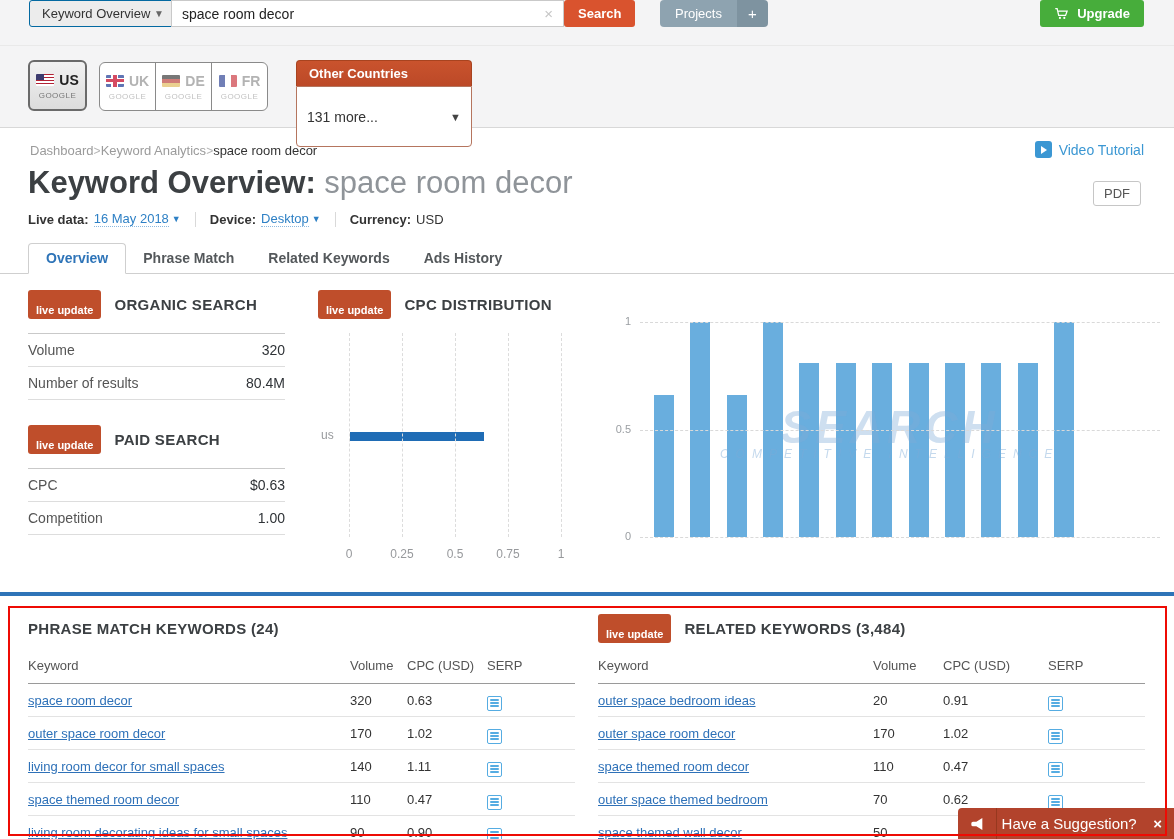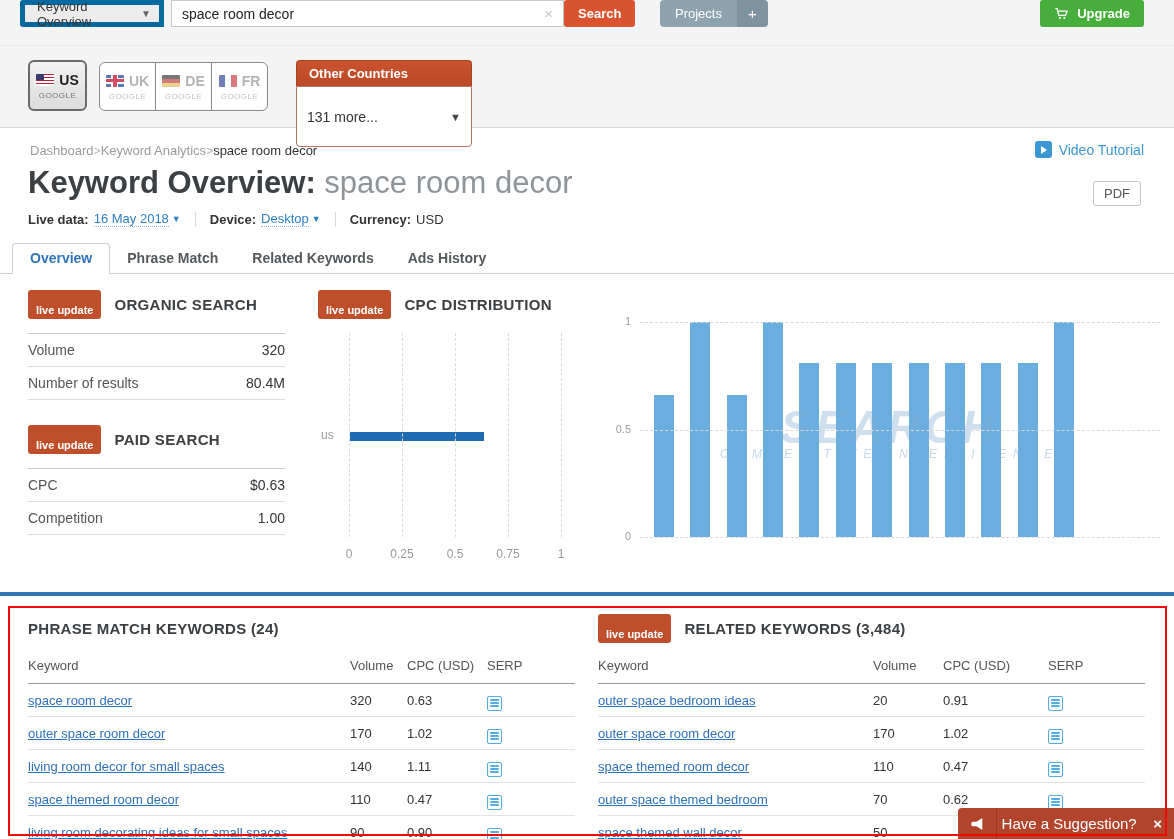--- a/index.html
+++ b/index.html
@@ -3,21 +3,21 @@
 <meta charset="utf-8">
 <style>
   html,body{margin:0;padding:0;background:#fff;}
   .page{position:relative;width:1174px;height:839px;overflow:hidden;background:#fff;
         font-family:"Liberation Sans",sans-serif;color:#3c4043;}
   a{cursor:pointer;}
 
   
   .top-area{position:absolute;top:0;left:0;right:0;height:127px;background:#f4f4f5;border-bottom:1px solid #d8d8d8;}
   .search-row{position:relative;height:45px;border-bottom:1px solid #e9e9e9;}
-  .kw-dropdown{position:absolute;left:20px;top:0;width:144px;height:27px;background:#ececec;border:5px solid #0369a1;
+  .kw-dropdown{position:absolute;left:29px;top:0;width:144px;height:27px;background:#ececec;border:1px solid #0369a1;
        border-radius:3px 0 0 3px;display:flex;align-items:center;justify-content:space-between;padding:0 8px 0 12px;
        font-size:13px;color:#333;box-sizing:border-box;cursor:pointer;}
   .kw-dropdown .chev{color:#666;font-size:10px;}
   .search-box{position:absolute;left:171px;top:0;width:393px;height:27px;background:#fff;border:1px solid #c9c9c9;
        box-sizing:border-box;display:flex;align-items:center;}
   .search-box input{flex:1;border:none;outline:none;font-family:inherit;font-size:14px;color:#222;padding:0 10px;background:transparent;}
   .search-box .clear{color:#c6c6c6;font-size:15px;padding:0 10px;cursor:pointer;}
   .btn-search{position:absolute;left:564px;top:0;height:27px;padding:0 14px;background:#d9532e;color:#fff;border:none;
        border-radius:3px;font-family:inherit;font-size:13px;font-weight:bold;cursor:pointer;}
   .projects{position:absolute;left:660px;top:0;height:27px;display:flex;border-radius:4px;overflow:hidden;color:#fff;font-size:13px;}
@@ -67,21 +67,21 @@
   .page-title .kw{color:#8f9499;font-weight:normal;}
   .pdf-btn{position:absolute;top:181px;right:33px;background:#fff;border:1px solid #c6c6c6;border-radius:3px;
        color:#555;font-size:13px;padding:4px 10px;font-family:inherit;cursor:pointer;}
   .meta-row{position:absolute;top:211px;left:28px;display:flex;align-items:center;font-size:13px;color:#333;}
   .meta-label{font-weight:bold;margin-right:5px;}
   .meta-link{color:#2e80c5;border-bottom:1px dotted #8cb9e0;cursor:pointer;}
   .meta-chev{color:#2e80c5;font-size:9px;margin-left:3px;}
   .meta-sep{width:1px;height:15px;background:#d9d9d9;margin:0 14px;}
 
   
-  .tabs{position:absolute;top:244px;left:0;right:0;height:29px;border-bottom:1px solid #cfcfcf;padding-left:12px;
+  .tabs{position:absolute;top:244px;left:0;right:0;height:29px;border-bottom:1px solid #cfcfcf;padding-left:28px;
        display:flex;align-items:flex-end;box-sizing:content-box;}
   .tab{height:29px;line-height:29px;padding:0 17px;font-size:14px;font-weight:bold;color:#54585b;cursor:pointer;}
   .tab.active{background:#fff;border:1px solid #cfcfcf;border-bottom:1px solid #fff;border-radius:4px 4px 0 0;
        color:#2e74b8;margin-bottom:-1px;}
 
   
   .badge{position:relative;display:inline-block;background:#bf4e2b;color:#fff;font-size:11px;font-weight:bold;
        padding:14px 8px 3px;border-radius:3px;margin-right:13px;white-space:nowrap;}
   .badge::after{content:"";position:absolute;right:-4px;top:50%;width:9px;height:9px;background:#bf4e2b;
        transform:translateY(-50%) rotate(45deg);border-radius:2px;z-index:-1;}

